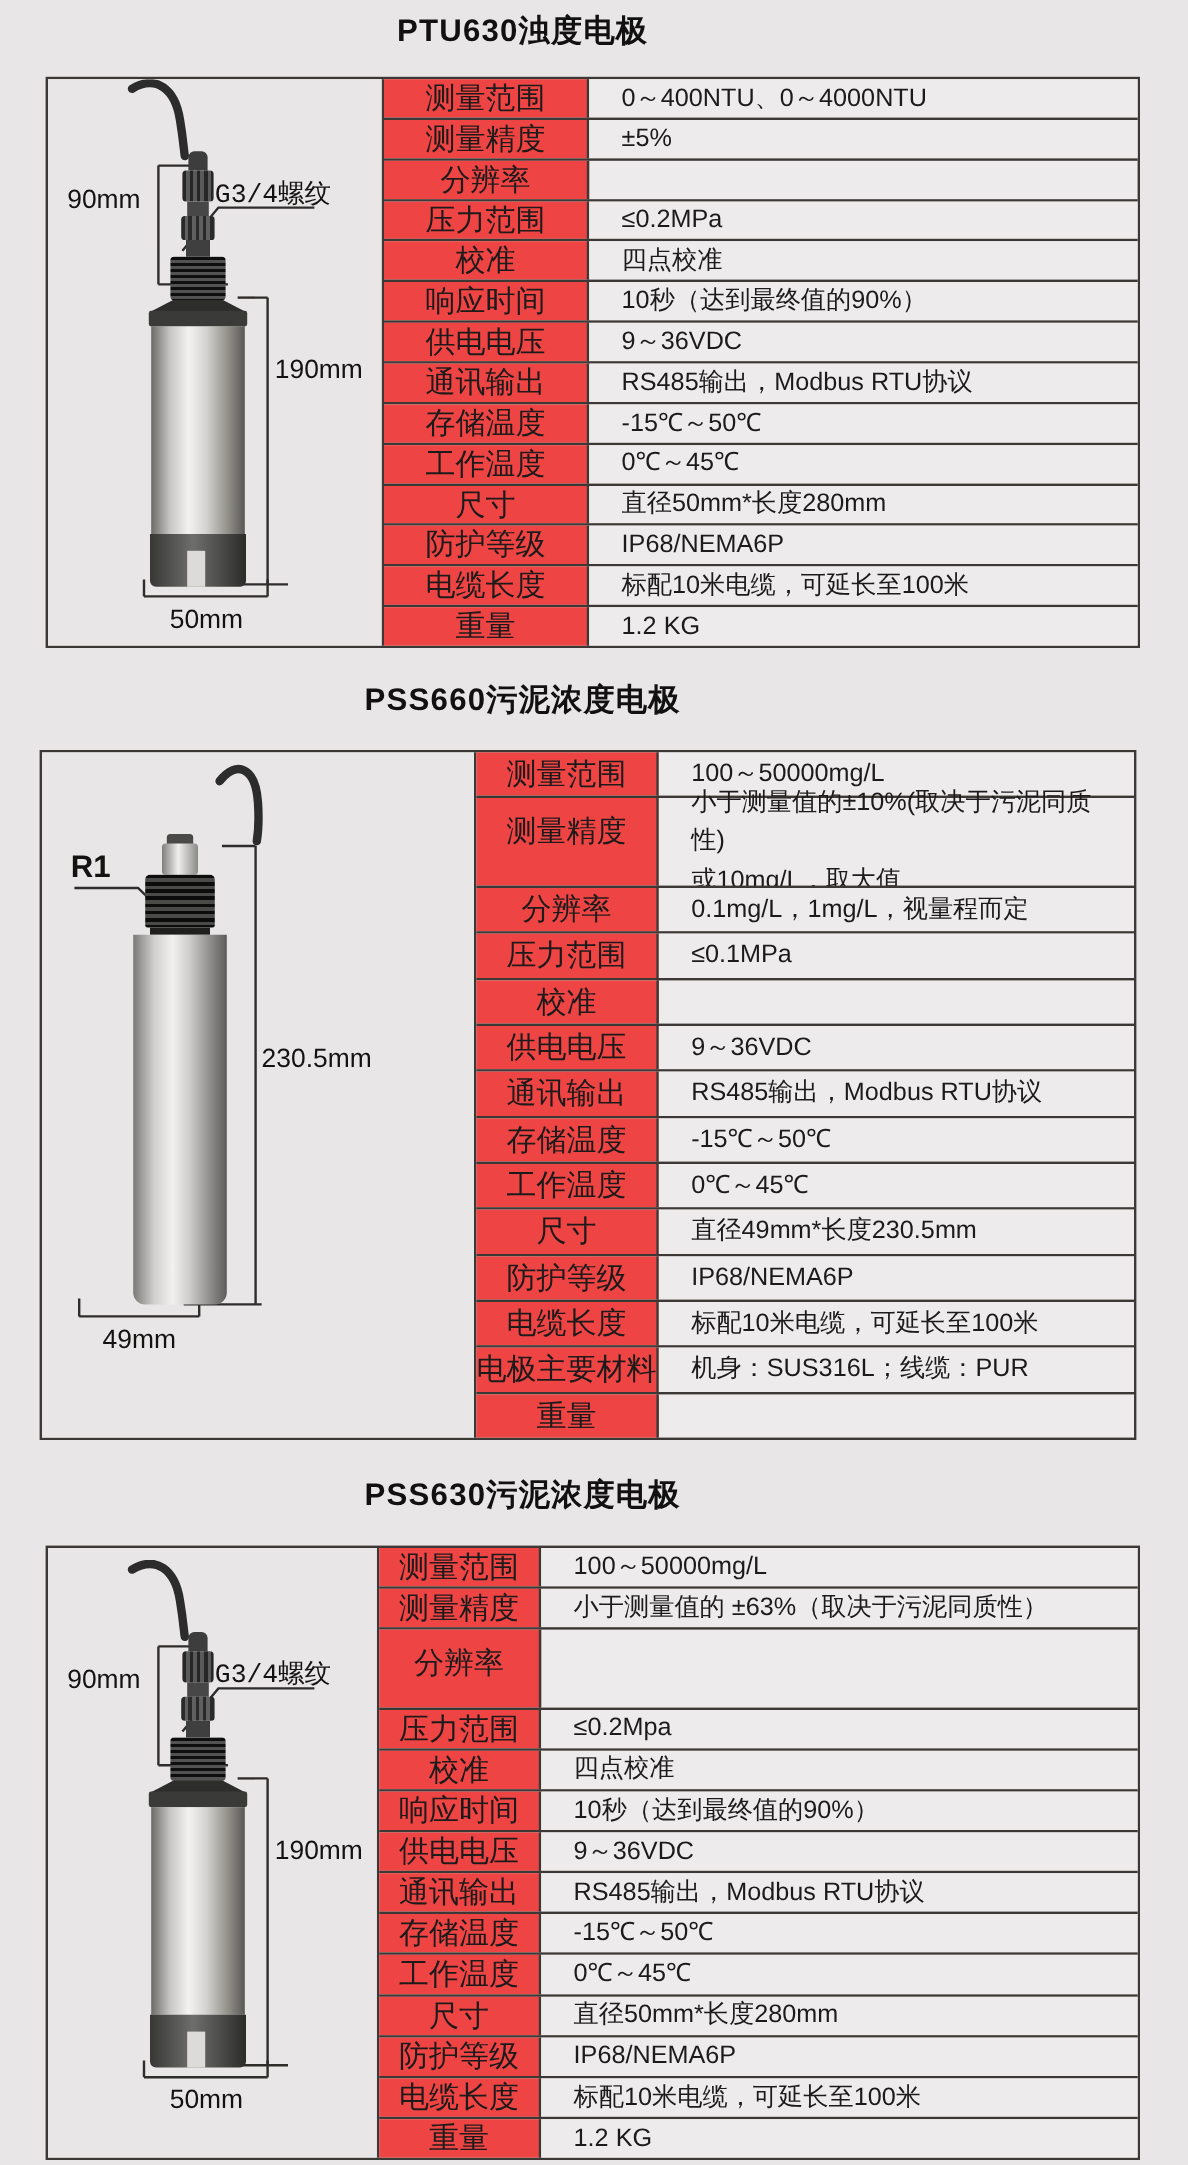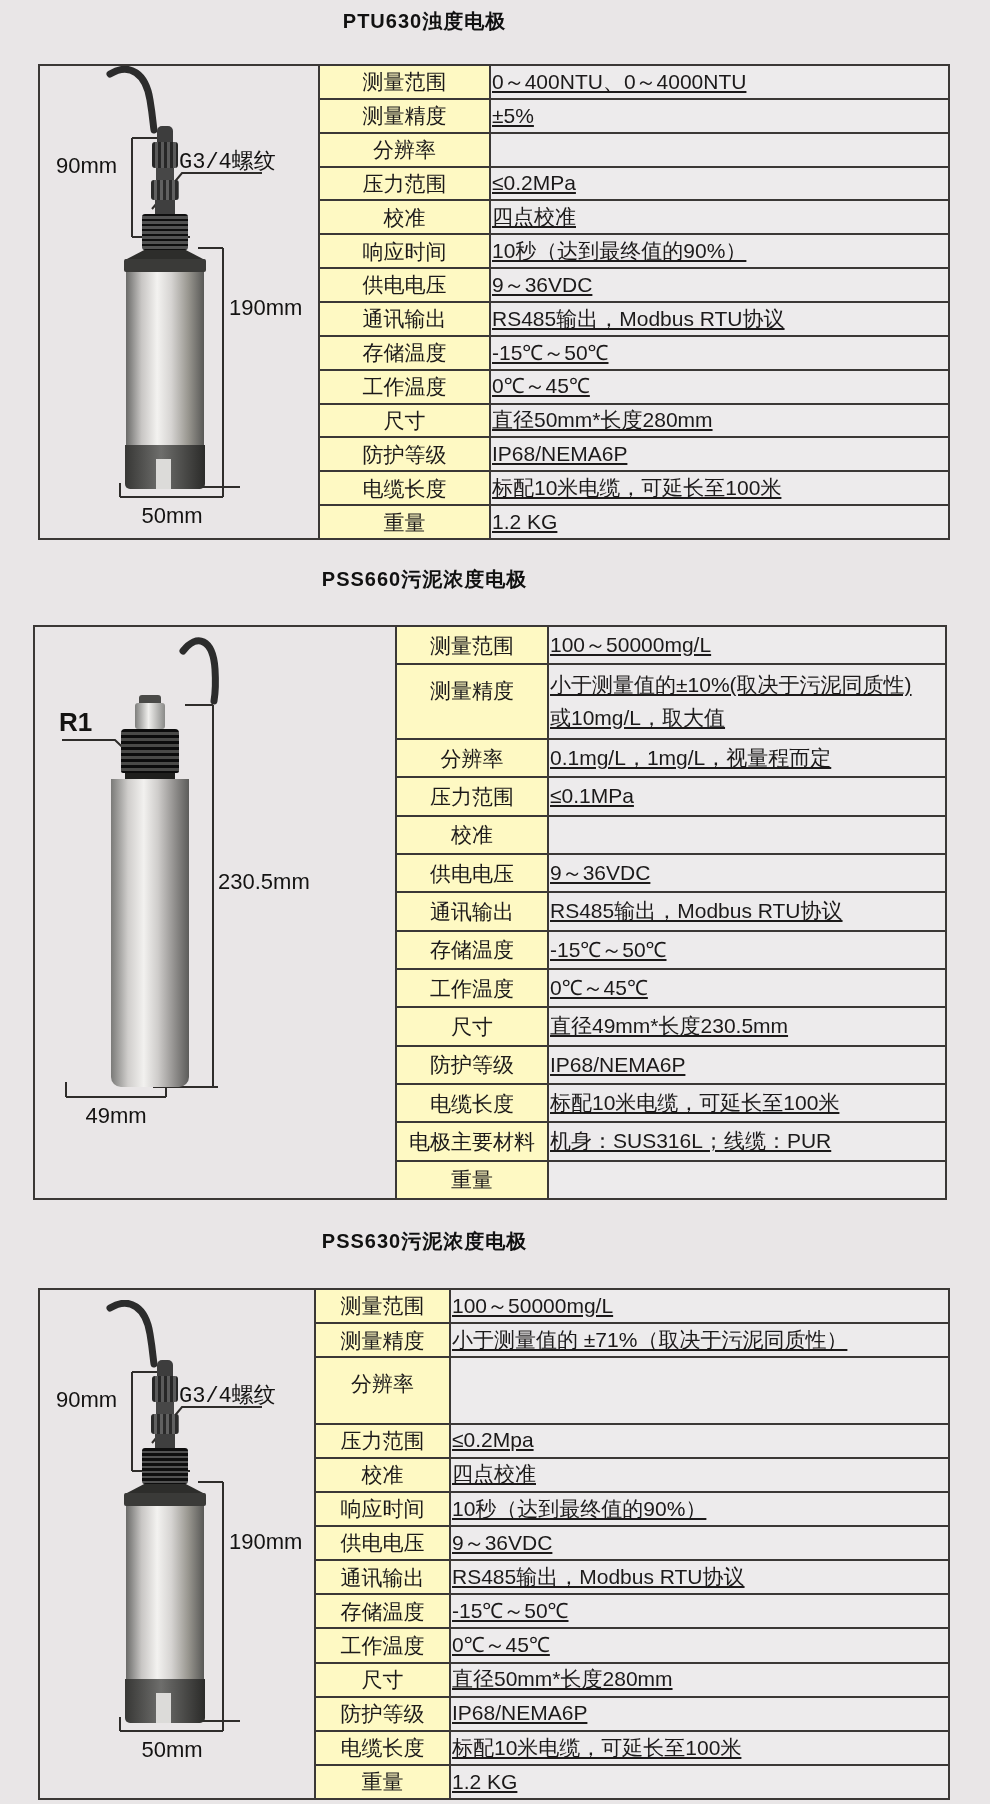--- a/index.html
+++ b/index.html
@@ -2,22 +2,22 @@
 <html><head>
 <meta charset="utf-8">
 <style>
   html,body{margin:0;padding:0;}
   body{
     width:990px;height:1804px;position:relative;overflow:hidden;
     background:#e9e6e7;color:#1c1a1a;
     font-family:"Liberation Sans", sans-serif;
   }
   .sec-title{
-    position:absolute;left:0;width:849px;text-align:center;
-    font-size:20px;font-weight:700;letter-spacing:1px;color:#111;
+    position:absolute;left:11px;width:849px;text-align:center;
+    font-size:26px;font-weight:700;letter-spacing:1px;color:#111;
   }
   #title1{top:8px}
   #title2{top:566px}
   #title3{top:1228px}
 
   .spec-box{
     position:absolute;border:2px solid #3b3836;display:flex;background:#edebec;
   }
   #box1{left:38px;top:64px;width:908px;height:472px;}
   #box2{left:33px;top:625px;width:910px;height:571px;}
@@ -30,28 +30,28 @@
 
   .spec-table{
     flex:1 1 auto;display:flex;flex-direction:column;
     border-left:2px solid #3b3836;min-width:0;
   }
   .spec-row{flex:1 1 0;display:flex;min-height:0;}
   .spec-row + .spec-row{border-top:2px solid #3b3836;}
   .spec-row.tall{flex:2 2 0;}
   .spec-label{
     flex:0 0 var(--lw);display:flex;align-items:center;justify-content:center;
-    background:#fef9c3;border-right:2px solid #3b3836;
-    font-size:21px;font-weight:500;text-align:center;line-height:1.2;
+    background:#ef4444;border-right:2px solid #3b3836;
+    font-size:25px;font-weight:500;text-align:center;line-height:1.2;
   }
   .spec-row.tall .spec-label{align-items:flex-start;padding-top:13px;}
   .spec-value{
     flex:1 1 auto;display:flex;align-items:center;
-    padding:2px 10px 2px 1px;background:#edebec;
-    font-size:21px;font-weight:500;white-space:pre-line;line-height:1.55;min-width:0;text-decoration:underline;
+    padding:2px 10px 2px 27px;background:#edebec;
+    font-size:21px;font-weight:500;white-space:pre-line;line-height:1.55;min-width:0;
   }
 
   
   .probe{position:absolute;left:0;top:0;right:0;bottom:0;}
   #box3 .probe{top:10px;}
   .probe .part{position:absolute;}
   .probe svg{position:absolute;left:0;top:0;}
   .cable{stroke:#2c2c2c;stroke-width:7;fill:none;stroke-linecap:round;}
   .dim{stroke:#2f2d2b;stroke-width:2;fill:none;}
   .lbl{position:absolute;font-size:22px;font-weight:500;color:#141312;white-space:nowrap;}
@@ -305,21 +305,21 @@
       <div class="lbl pa-l50">50mm</div>
     </div>
   </div>
   <div class="spec-table" style="--lw:133px">
       <div class="spec-row">
         <div class="spec-label">测量范围</div>
         <div class="spec-value">100～50000mg/L</div>
       </div>
       <div class="spec-row">
         <div class="spec-label">测量精度</div>
-        <div class="spec-value">小于测量值的 ±71%（取决于污泥同质性）</div>
+        <div class="spec-value">小于测量值的 ±63%（取决于污泥同质性）</div>
       </div>
       <div class="spec-row tall">
         <div class="spec-label">分辨率</div>
       </div>
       <div class="spec-row">
         <div class="spec-label">压力范围</div>
         <div class="spec-value">≤0.2Mpa</div>
       </div>
       <div class="spec-row">
         <div class="spec-label">校准</div>

